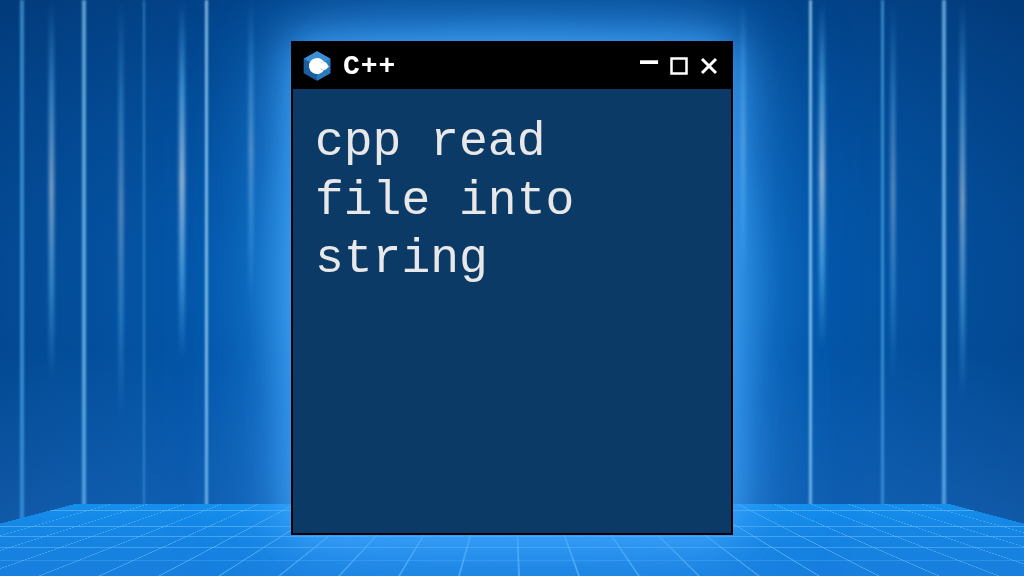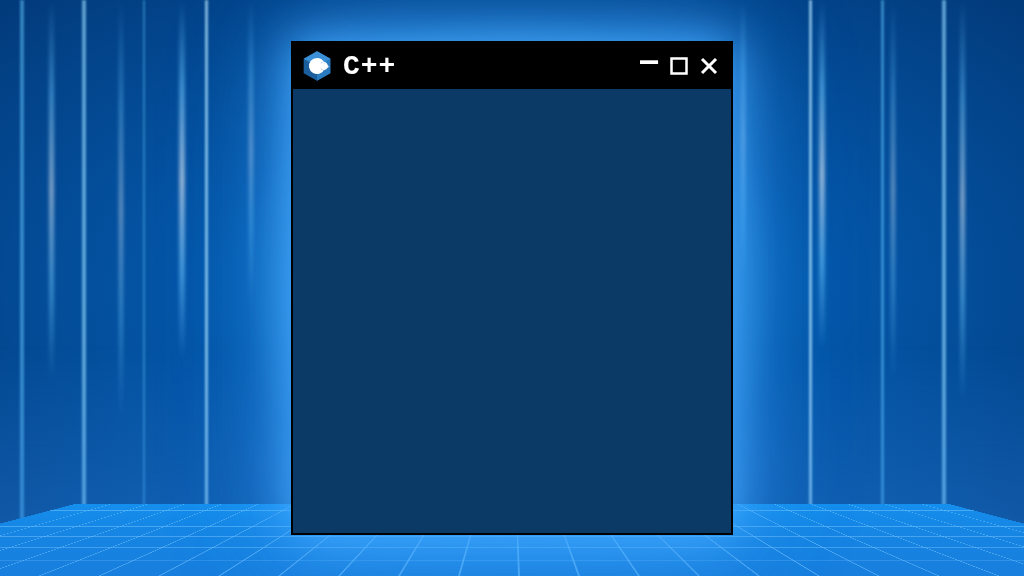--- a/index.html
+++ b/index.html
@@ -205,13 +205,18 @@
           </svg>
       </span>
       <span class="ctrl close">
         <svg width="18" height="18" viewBox="0 0 18 18">
             <line x1="2" y1="2" x2="16" y2="16" stroke="#fff" stroke-width="3"></line>
             <line x1="16" y1="2" x2="2" y2="16" stroke="#fff" stroke-width="3"></line>
           </svg>
       </span>
     </div>
   </div>
+  <div class="window-body">
+    <div class="body-text">cpp read
+file into
+string</div>
+  </div>
 </div>
 
 </body></html>

